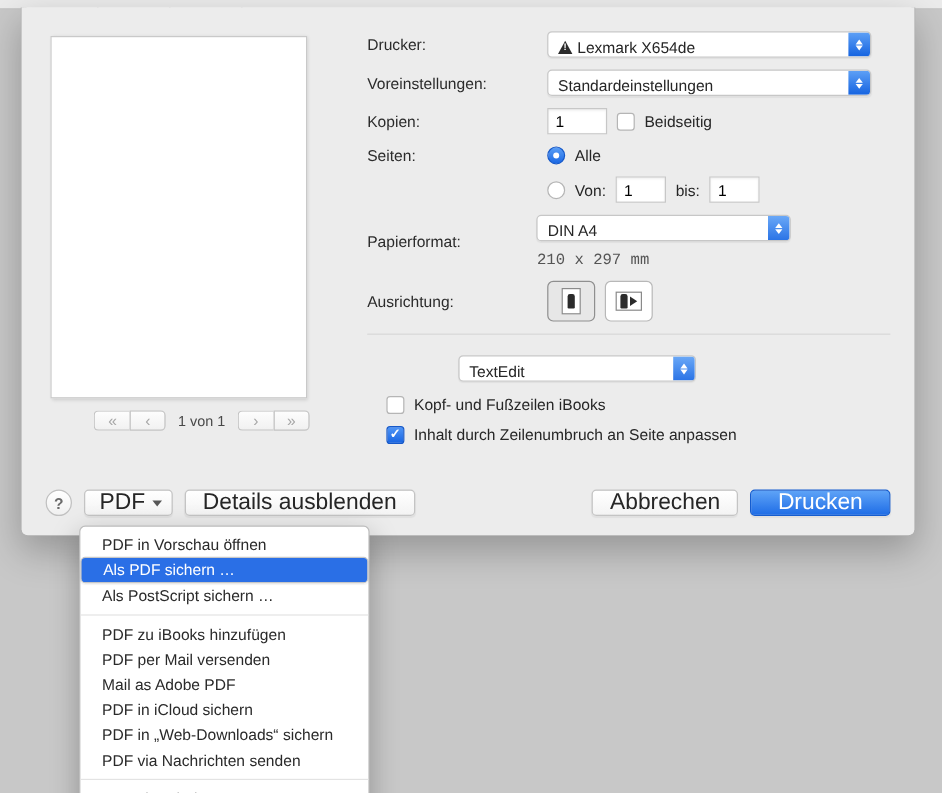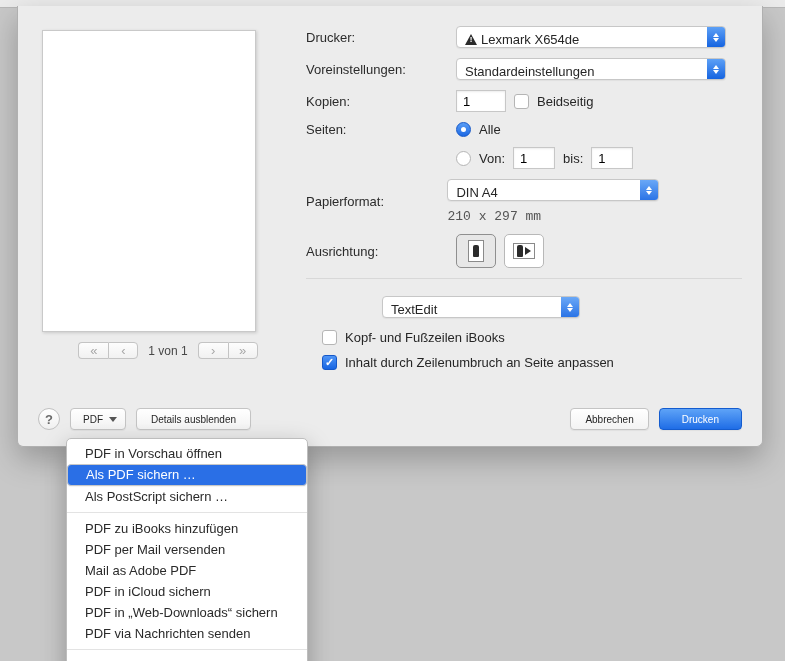--- a/index.html
+++ b/index.html
@@ -132,21 +132,21 @@
 .help-btn {
   width:22px;height:22px;border-radius:50%;
   border:1px solid #c0c0c0;background:linear-gradient(#fff,#f0f0f0);
   display:flex;align-items:center;justify-content:center;
   color:#6b6b6b;font-weight:bold;font-size:13px;
 }
 .btn {
   height:22px;padding:0 14px;
   border:1px solid #c4c4c4;border-radius:4px;
   background:linear-gradient(#ffffff,#f3f3f3);
-  font-size:10px;color:#262626;
+  font-size:19px;color:#262626;
   display:inline-flex;align-items:center;gap:4px;
   box-shadow:0 1px 1px rgba(0,0,0,.05);
 }
 .btn.primary {
   background:linear-gradient(#5ea3f7,#1f6de6);
   border-color:#145ccf;color:#fff;
 }
 .btn .dd { width:0;height:0;border-left:4px solid transparent;border-right:4px solid transparent;border-top:5px solid #565656; margin-left:2px;}
 .spacer { flex:1; }
 

